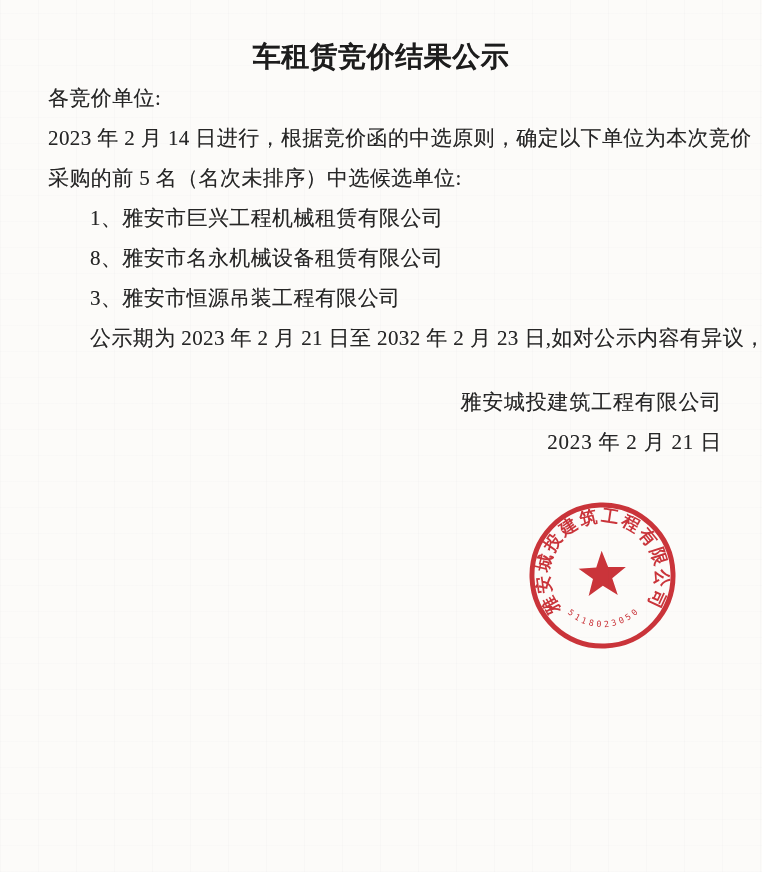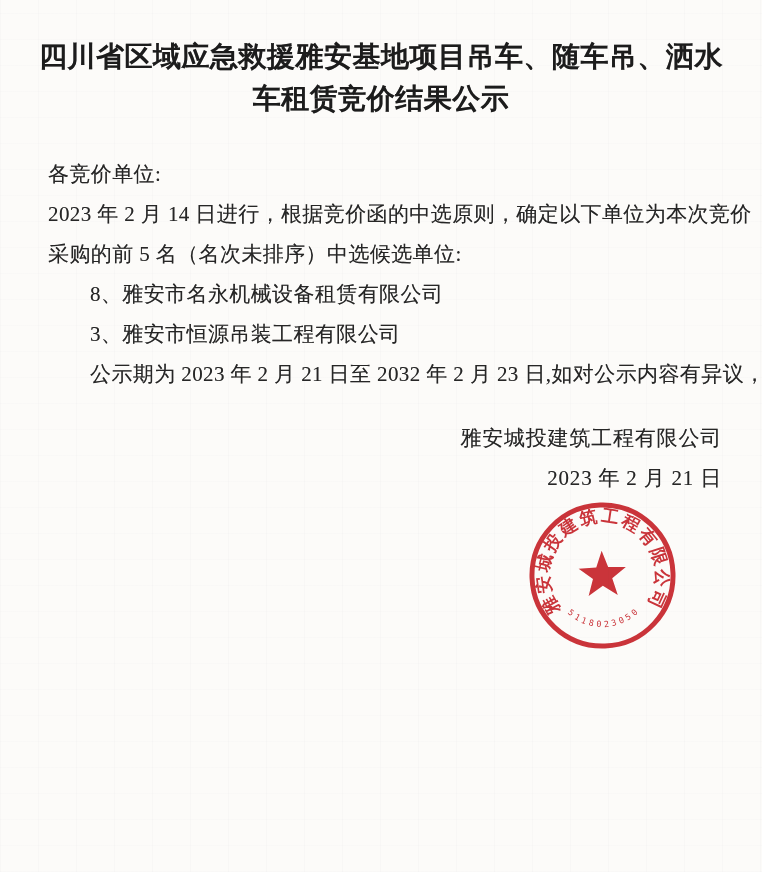--- a/index.html
+++ b/index.html
@@ -23,21 +23,20 @@
     text-align:center;
     font-family:"Liberation Sans","DejaVu Sans",sans-serif;
     font-weight:700;
     font-size:28px;
     line-height:42px;
     color:#1c1c1c;
     letter-spacing:0.5px;
     text-shadow:0 0 0.6px rgba(0,0,0,0.45);
   }
   .content{
-    margin-top:34px;
     padding:0 46px 0 48px;
     font-size:21px;
     line-height:40px;
     letter-spacing:0.4px;
     text-shadow:0 0 0.5px rgba(0,0,0,0.35);
   }
   .line{white-space:nowrap;}
   .indent{text-indent:2em;}
   .signature{
     margin-top:24px;
@@ -71,28 +70,28 @@
     font-family:"DejaVu Sans Mono","Liberation Mono",monospace;
   }
   .seal .star{fill:#c9252c;}
 </style>
 </head>
 <body>
 
 <div class="page">
 
   <div class="title">
-    <div>四川省区域应急救援雅安基地项目吊车、随车吊、洒水</div>
     <div>车租赁竞价结果公示</div>
   </div>
 
   <div class="content">
     <div class="line">各竞价单位:</div>
     <div class="line">2023 年 2 月 14 日进行，根据竞价函的中选原则，确定以下单位为本次竞价</div>
     <div class="line">采购的前 5 名（名次未排序）中选候选单位:</div>
+    <div class="line indent">1、雅安市巨兴工程机械租赁有限公司</div>
     <div class="line indent">8、雅安市名永机械设备租赁有限公司</div>
     <div class="line indent">3、雅安市恒源吊装工程有限公司</div>
     <div class="line indent">公示期为 2023 年 2 月 21 日至 2032 年 2 月 23 日,如对公示内容有异议，</div>
   </div>
 
   <div class="signature">
     <div>雅安城投建筑工程有限公司</div>
     <div>2023 年 2 月 21 日</div>
   </div>
 

